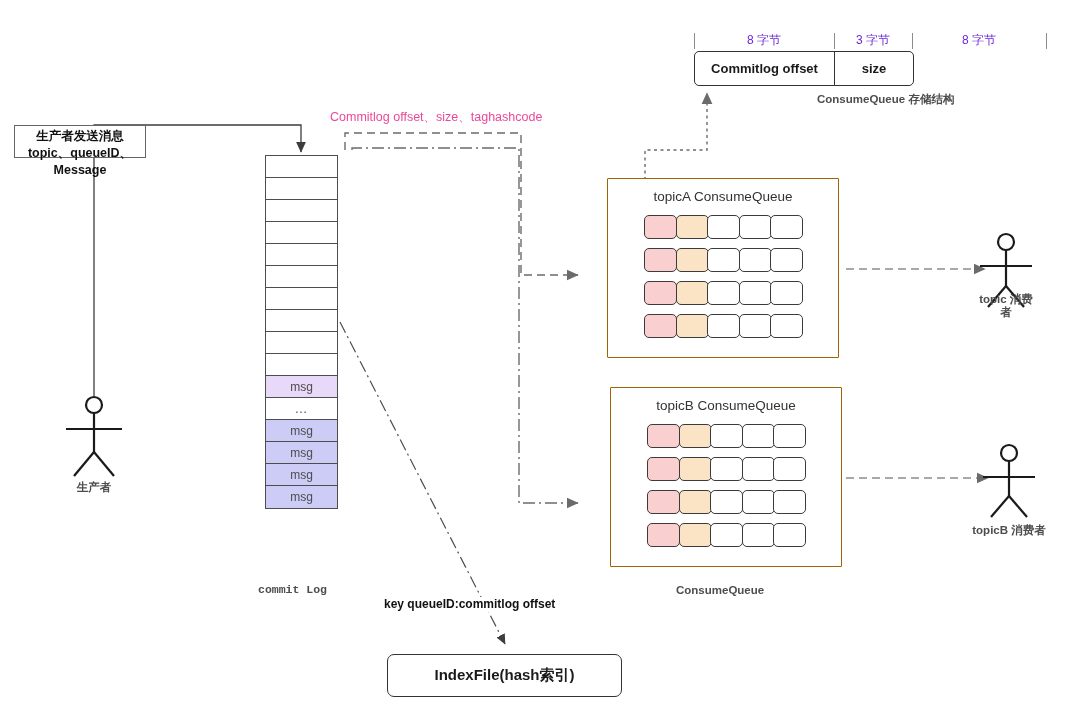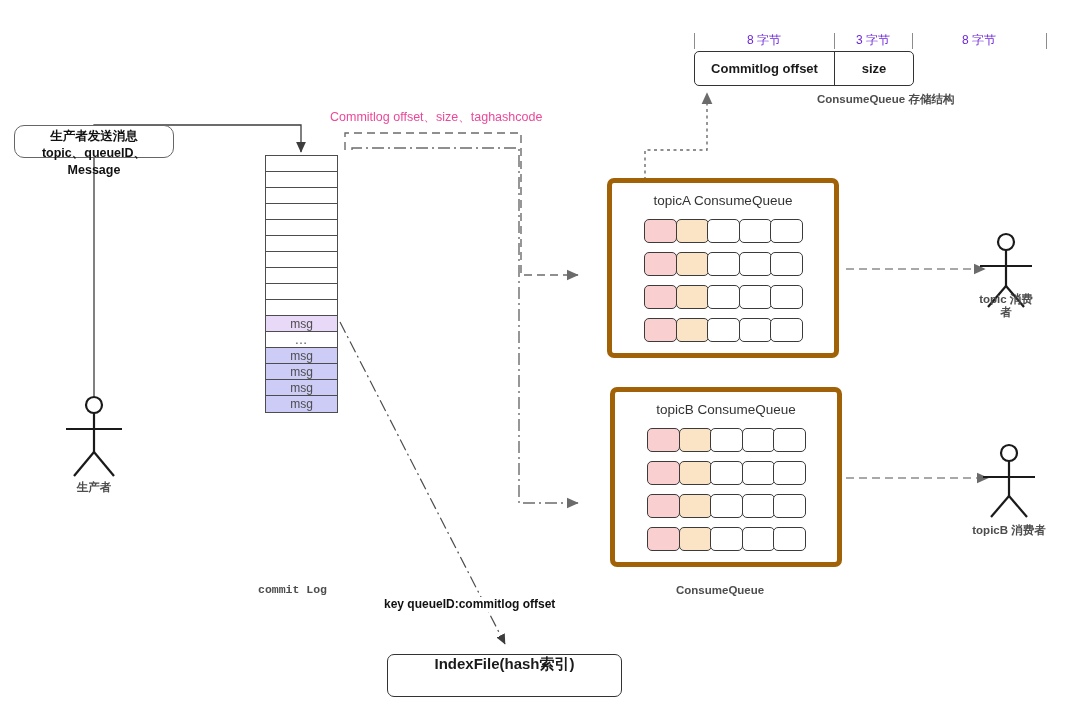--- a/index.html
+++ b/index.html
@@ -44,41 +44,41 @@
   #commitlog{
     position:absolute;
     left:265px;
     top:155px;
     width:73px;
     border:1px solid #4d4d4d;
     box-sizing:border-box;
     background:#ffffff;
   }
   .cl-cell{
-    height:16px;
+    height:22px;
     border-bottom:1px solid #4d4d4d;
     box-sizing:border-box;
     background:#ffffff;
     color:#4d4d4d;
     font-size:12px;
     display:flex;
     align-items:center;
     justify-content:center;
   }
   .cl-cell:last-child{border-bottom:none;}
   .cl-purple{background:#e8d9f8;}
   .cl-blue{background:#ccccf7;}
   .cl-dots{font-size:13px;letter-spacing:1px;color:#555;}
 
   
   .cqpanel{
     position:absolute;
     background:#ffffff;
-    border:5px solid #a16207;
-    border-radius:7px;
+    border:1px solid #a16207;
+    border-radius:1px;
     box-sizing:border-box;
   }
   .cqtitle{
     text-align:center;
     color:#333333;
     font-size:13.5px;
     margin-top:10px;
   }
   .cqrows{
     margin-top:11px;
@@ -144,20 +144,21 @@
     position:absolute;
     left:387px;
     top:654px;
     width:235px;
     height:43px;
     border:1px solid #333333;
     border-radius:7px;
     box-sizing:border-box;
     background:#ffffff;
     display:flex;
+    align-items:center;
     justify-content:center;
     font-size:15px;
     font-weight:bold;
     color:#1a1a1a;
   }
   .actor-cap{
     position:absolute;
     width:92px;
     text-align:center;
     font-size:11.5px;
@@ -216,21 +217,21 @@
 
     <g stroke="#1a1a1a" stroke-width="2.2" fill="none">
       <circle cx="1009" cy="453" r="8" fill="#ffffff"></circle>
       <line x1="1009" y1="461" x2="1009" y2="496"></line>
       <line x1="983" y1="477" x2="1035" y2="477"></line>
       <line x1="1009" y1="496" x2="991" y2="517"></line>
       <line x1="1009" y1="496" x2="1027" y2="517"></line>
     </g>
   </svg>
 
-  <div class="note" style="left:14px;top:125px;width:160px;height:33px;border-radius:10px;">
+  <div class="note" style="left:14px;top:125px;width:132px;height:33px;">
     <div>生产者发送消息</div>
     <div>topic、queueID、Message</div>
   </div>
 
   <div class="actor-cap" style="left:48px;top:481px;">
     <span>生产者</span>
   </div>
 
   <div id="commitlog">
       <div class="cl-cell"></div>

